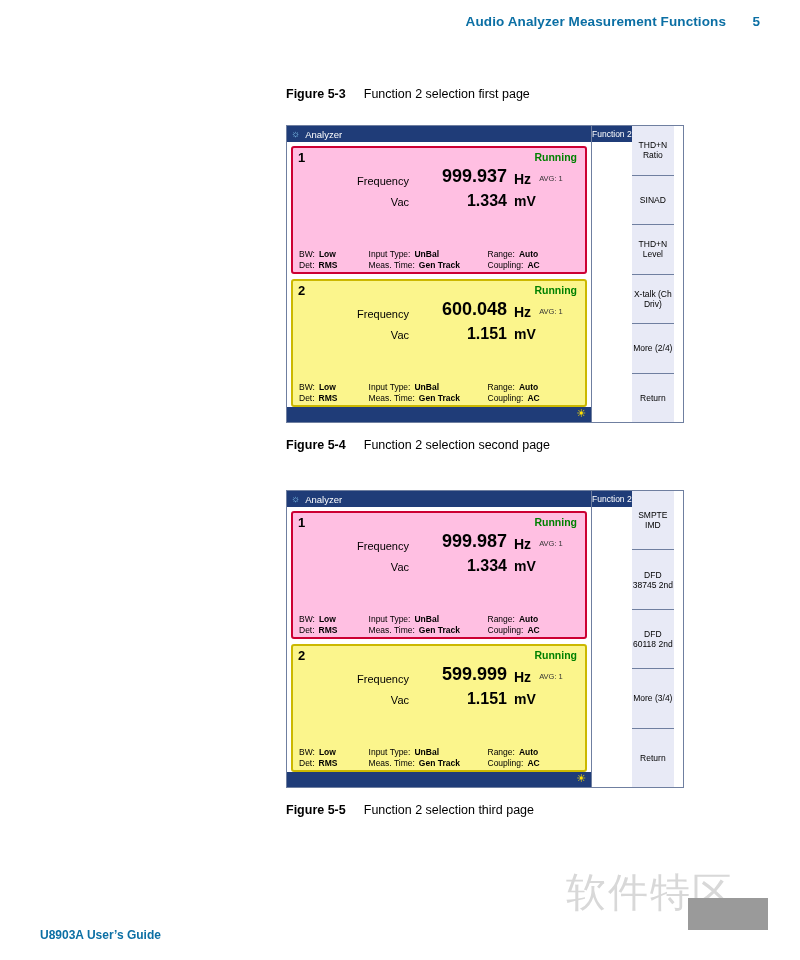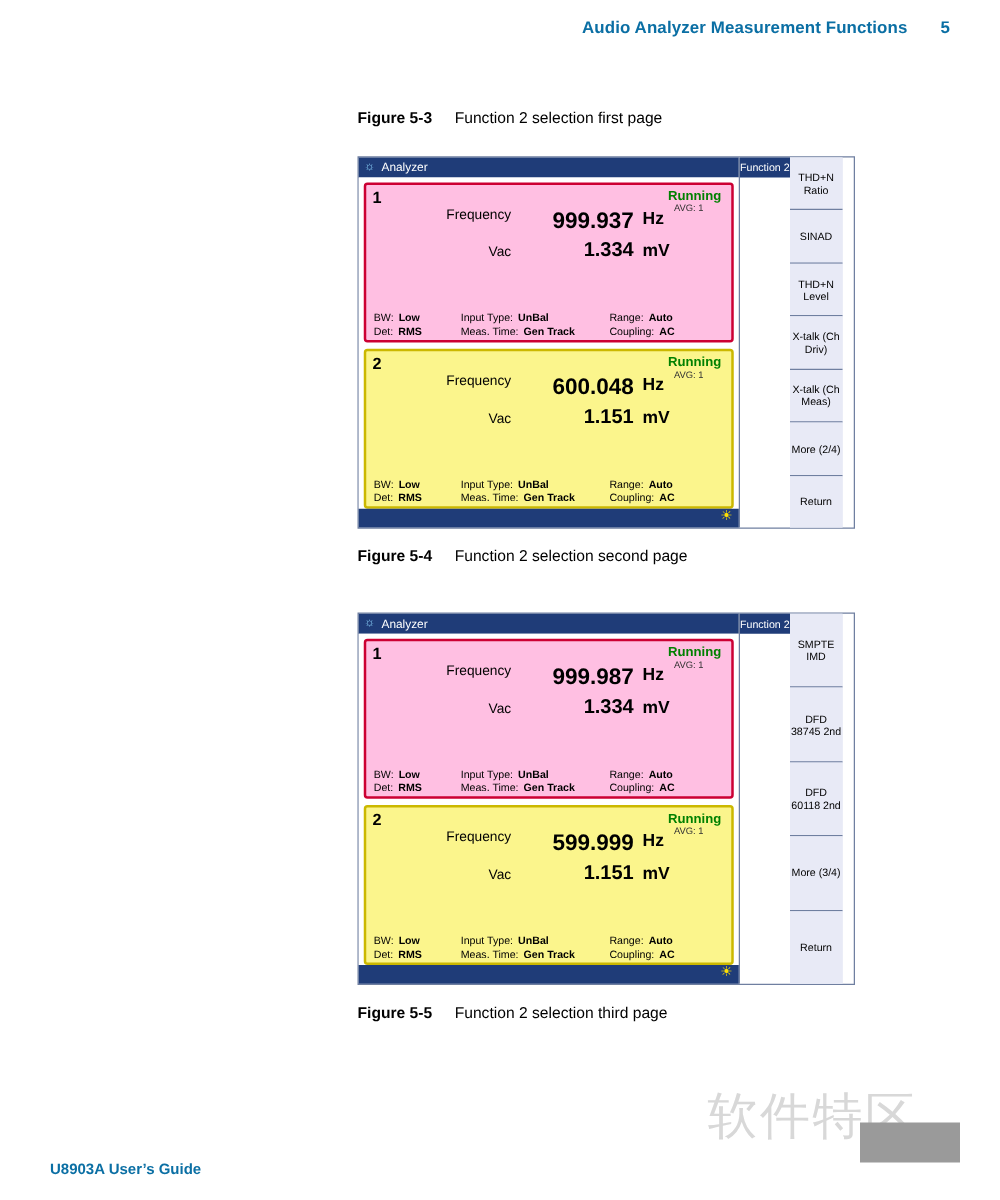--- a/index.html
+++ b/index.html
@@ -147,21 +147,21 @@
   .chan-status {
     position: absolute;
     right: 8px;
     top: 3px;
     font-size: 10.5px;
     font-weight: bold;
     color: #008000;
   }
   .row-freq {
     display: flex;
-    align-items: flex-start;
+    align-items: flex-end;
     margin-top: 15px;
     padding-left: 24px;
   }
   .row-freq .lbl {
     font-size: 11px;
     color: #000;
     width: 86px;
     text-align: right;
     padding-right: 8px;
   }
@@ -419,21 +419,20 @@
       </div>
     </div>
 
     <div class="screen-right">
       <div class="softkey-title">Function 2</div>
       <div class="softkeys">
         <div class="softkey">THD+N Ratio</div>
         <div class="softkey">SINAD</div>
         <div class="softkey">THD+N Level</div>
         <div class="softkey">X-talk (Ch Driv)</div>
-        <div class="softkey">X-talk (Ch Meas)</div>
         <div class="softkey">More (2/4)</div>
         <div class="softkey">Return</div>
       </div>
     </div>
   </div>
 </div>
 
 <div class="fig-caption" style="top:438px;">
   <span class="fig-label">Figure 5-4</span><span class="fig-text">Function 2 selection second page</span>
 </div>

